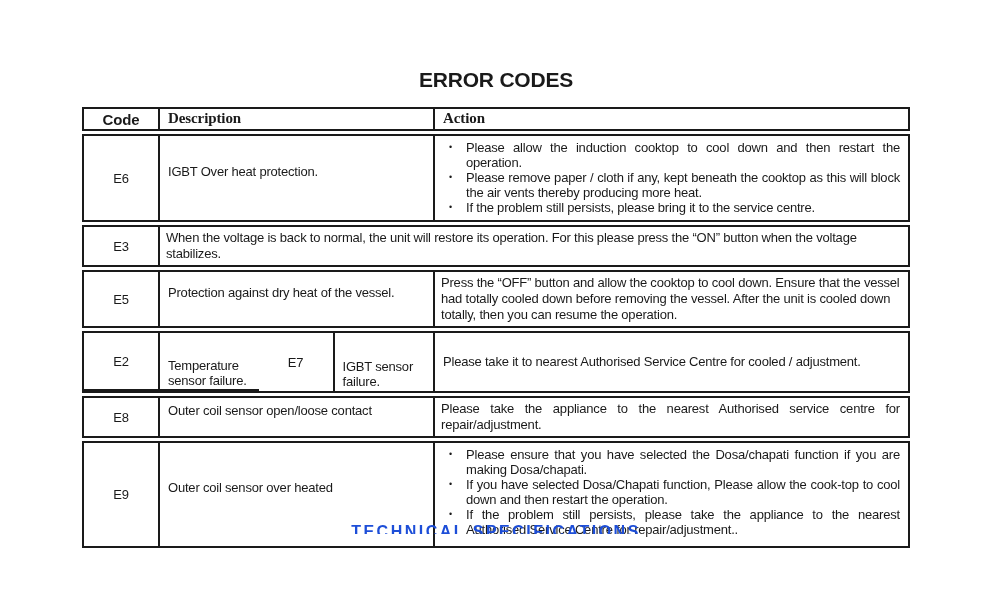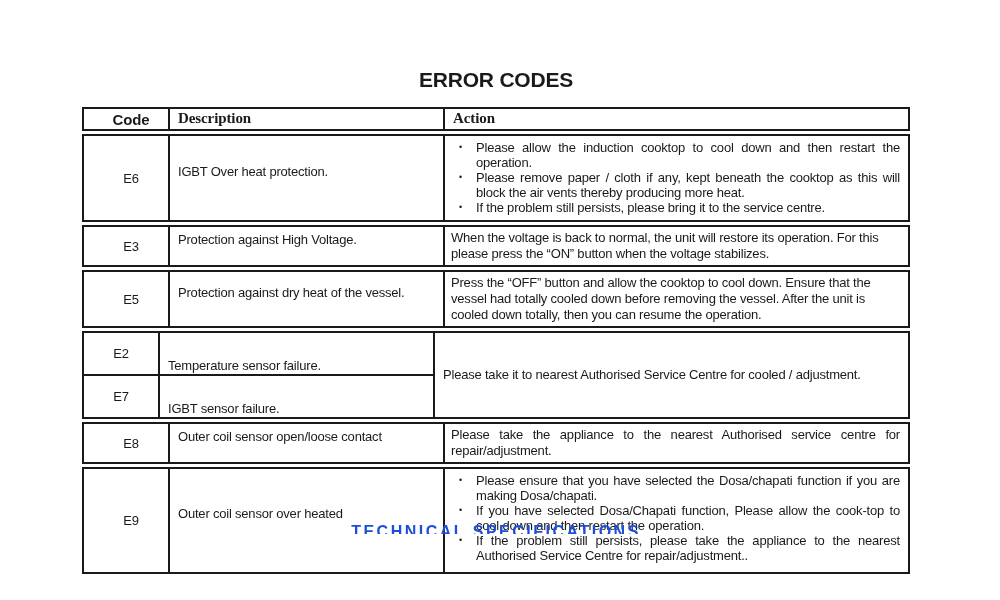--- a/index.html
+++ b/index.html
@@ -26,21 +26,21 @@
   }
   .sec {
     display: flex;
     border: 2px solid #1a1a1a;
     margin-bottom: 3px;
     background: #fff;
   }
   .c-code {
     flex: none; width: 76px;
     border-right: 2px solid #1a1a1a;
-    display: flex; align-items: center; justify-content: center; margin-left: 10px;
+    display: flex; align-items: center; justify-content: center;
   }
   .c-desc {
     flex: none; width: 275px;
     border-right: 2px solid #1a1a1a;
     display: flex; align-items: center;
     padding: 2px 6px 16px 8px;
   }
   .c-action { flex: 1; min-width: 0; }
 
   
@@ -52,21 +52,21 @@
   .sec.s-e3 { min-height: 38px; }
   .sec.s-e5 { min-height: 52px; }
   .sec.s-merged { min-height: 48px; }
   .sec.s-e8 { min-height: 37px; }
   .sec.s-e9 { min-height: 107px; }
 
   
   .merged-left {
     flex: none; width: 351px;
     border-right: 2px solid #1a1a1a;
-    display: flex; flex-direction: column;
+    display: flex; 
   }
   .merged-row { flex: 1; display: flex; }
   .merged-row.first { border-bottom: 2px solid #1a1a1a; }
   .m-code {
     flex: none; width: 76px;
     border-right: 2px solid #1a1a1a;
     display: flex; align-items: center; justify-content: center;
   }
   .m-desc { flex: 1; display: flex; align-items: center; padding: 1px 6px 1px 8px; margin-top: 24px; }
   .merged-action { flex: 1; display: flex; align-items: center; padding: 2px 8px; line-height: 15.5px; }
@@ -123,21 +123,20 @@
         <div class="bitem">
           <span class="bdot">•</span>
           <span class="btxt">If the problem still persists, please bring it to the service centre.</span>
         </div>
       </div>
     </div>
   </div>
 
   <div class="sec s-e3">
     <div class="c-code">E3</div>
-    <div class="c-desc">Protection against High Voltage.</div>
     <div class="c-action">
       <div class="ptxt">When the voltage is back to normal, the unit will restore its operation. For this please press the “ON” button when the voltage stabilizes.</div>
     </div>
   </div>
 
   <div class="sec s-e5">
     <div class="c-code">E5</div>
     <div class="c-desc">Protection against dry heat of the vessel.</div>
     <div class="c-action">
       <div class="ptxt">Press the “OFF” button and allow the cooktop to cool down. Ensure that the vessel had totally cooled down before removing the vessel. After the unit is cooled down totally, then you can resume the operation.</div>

